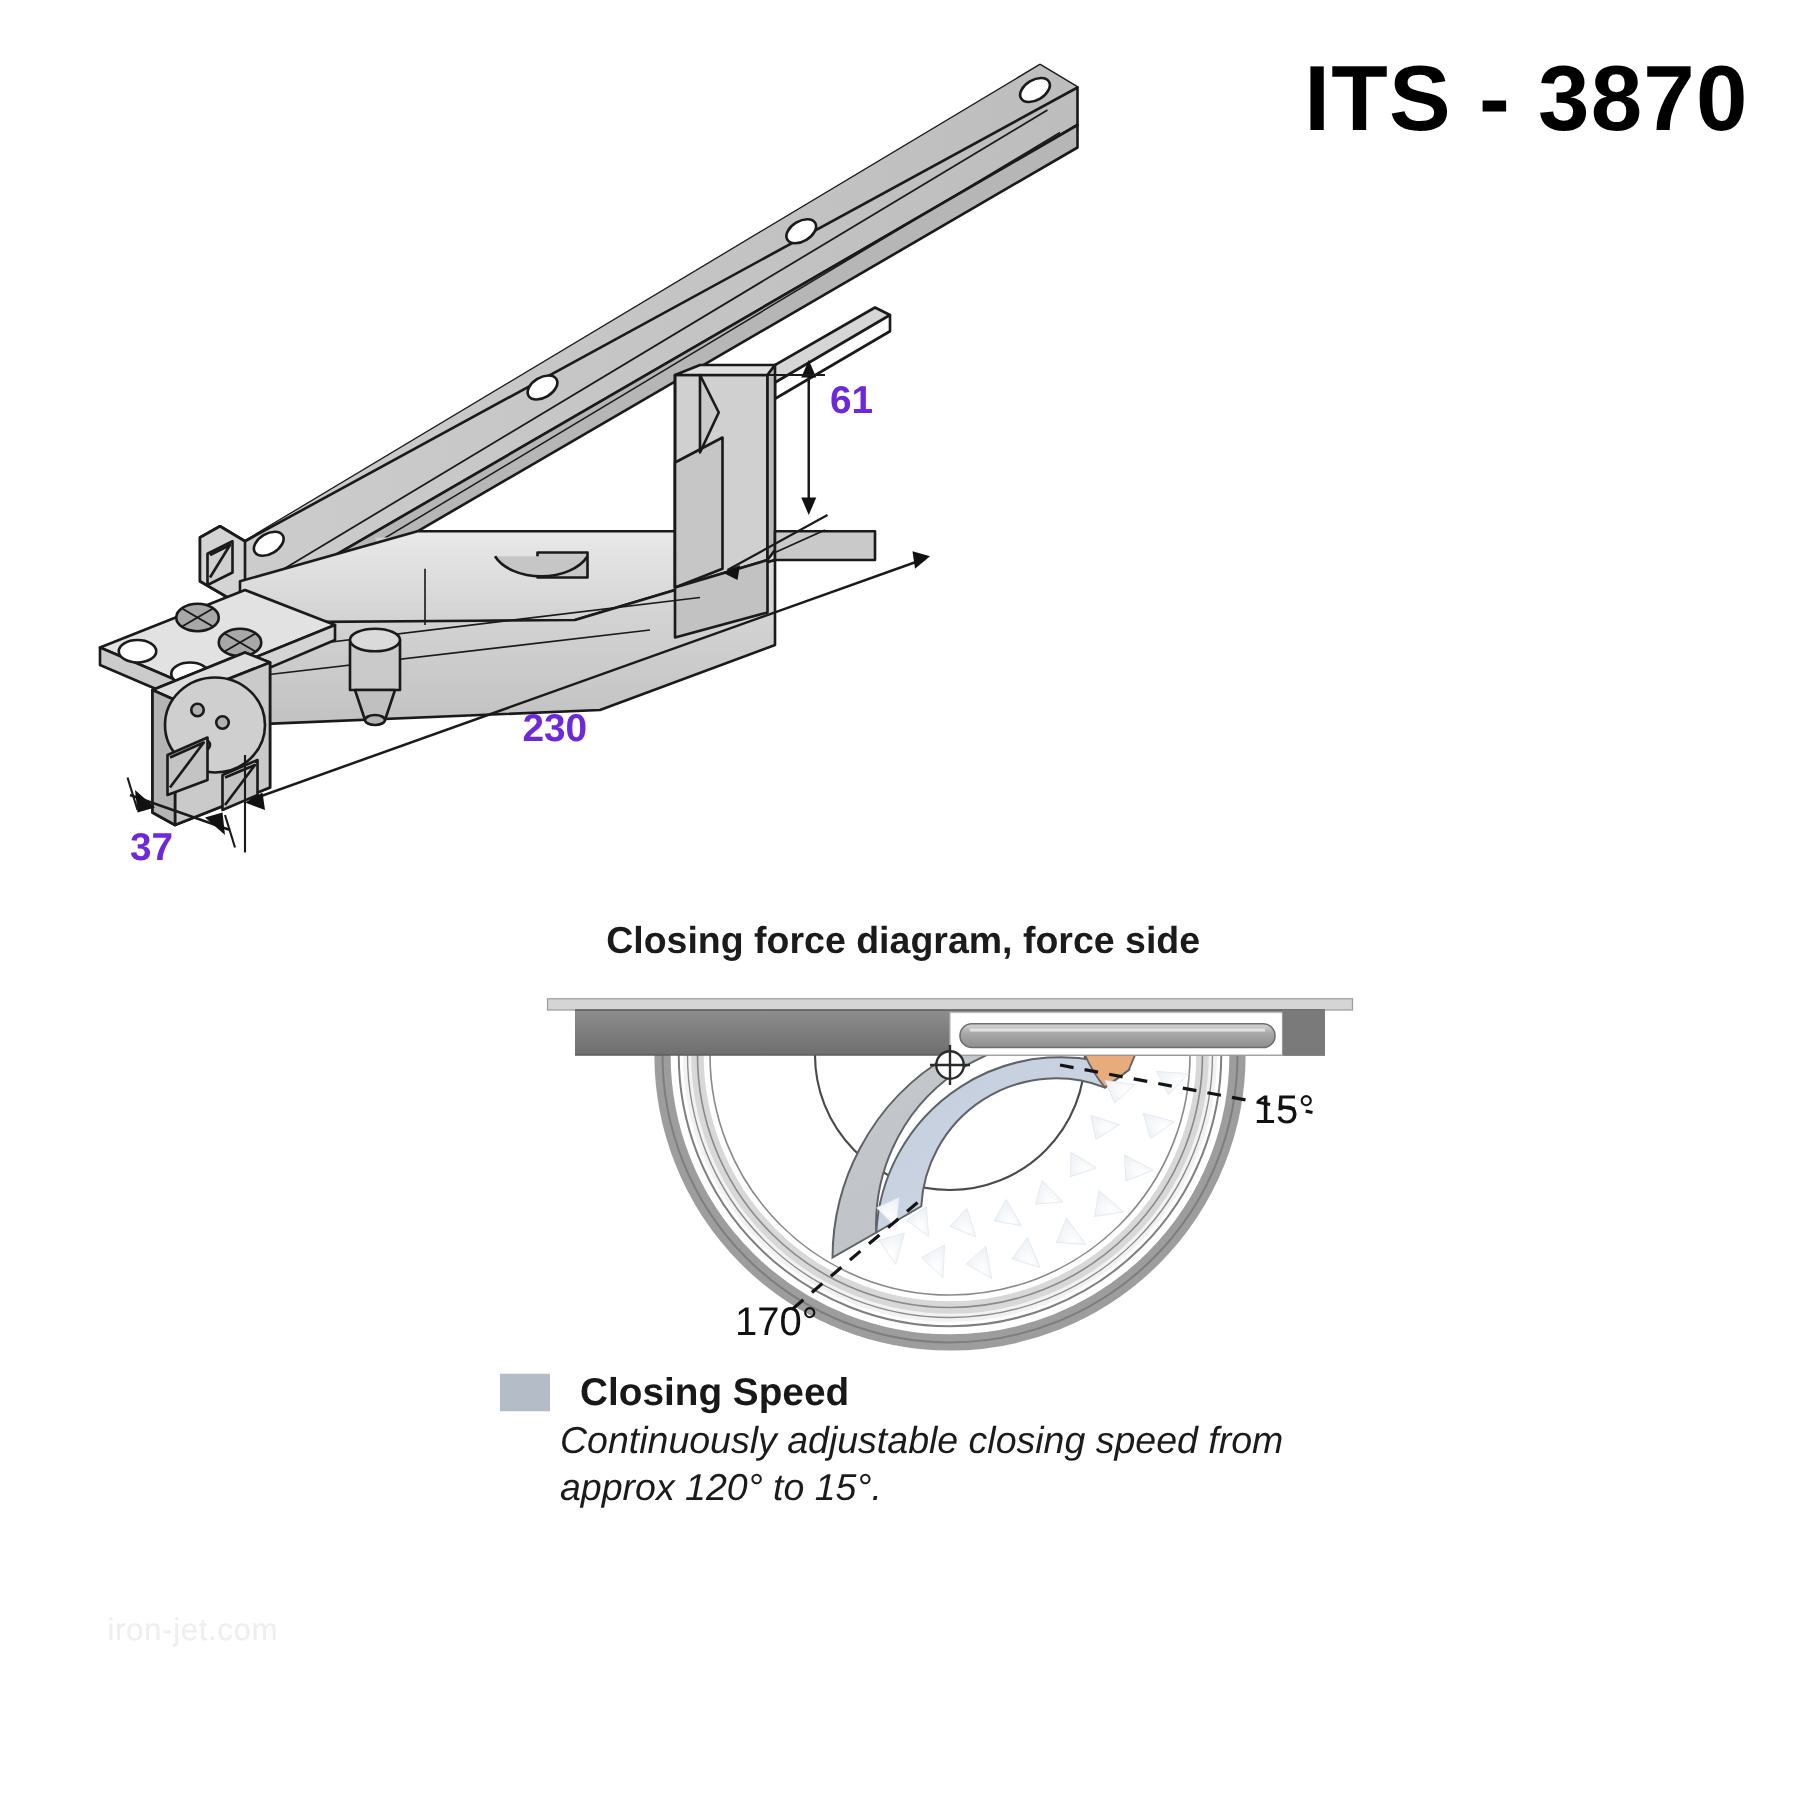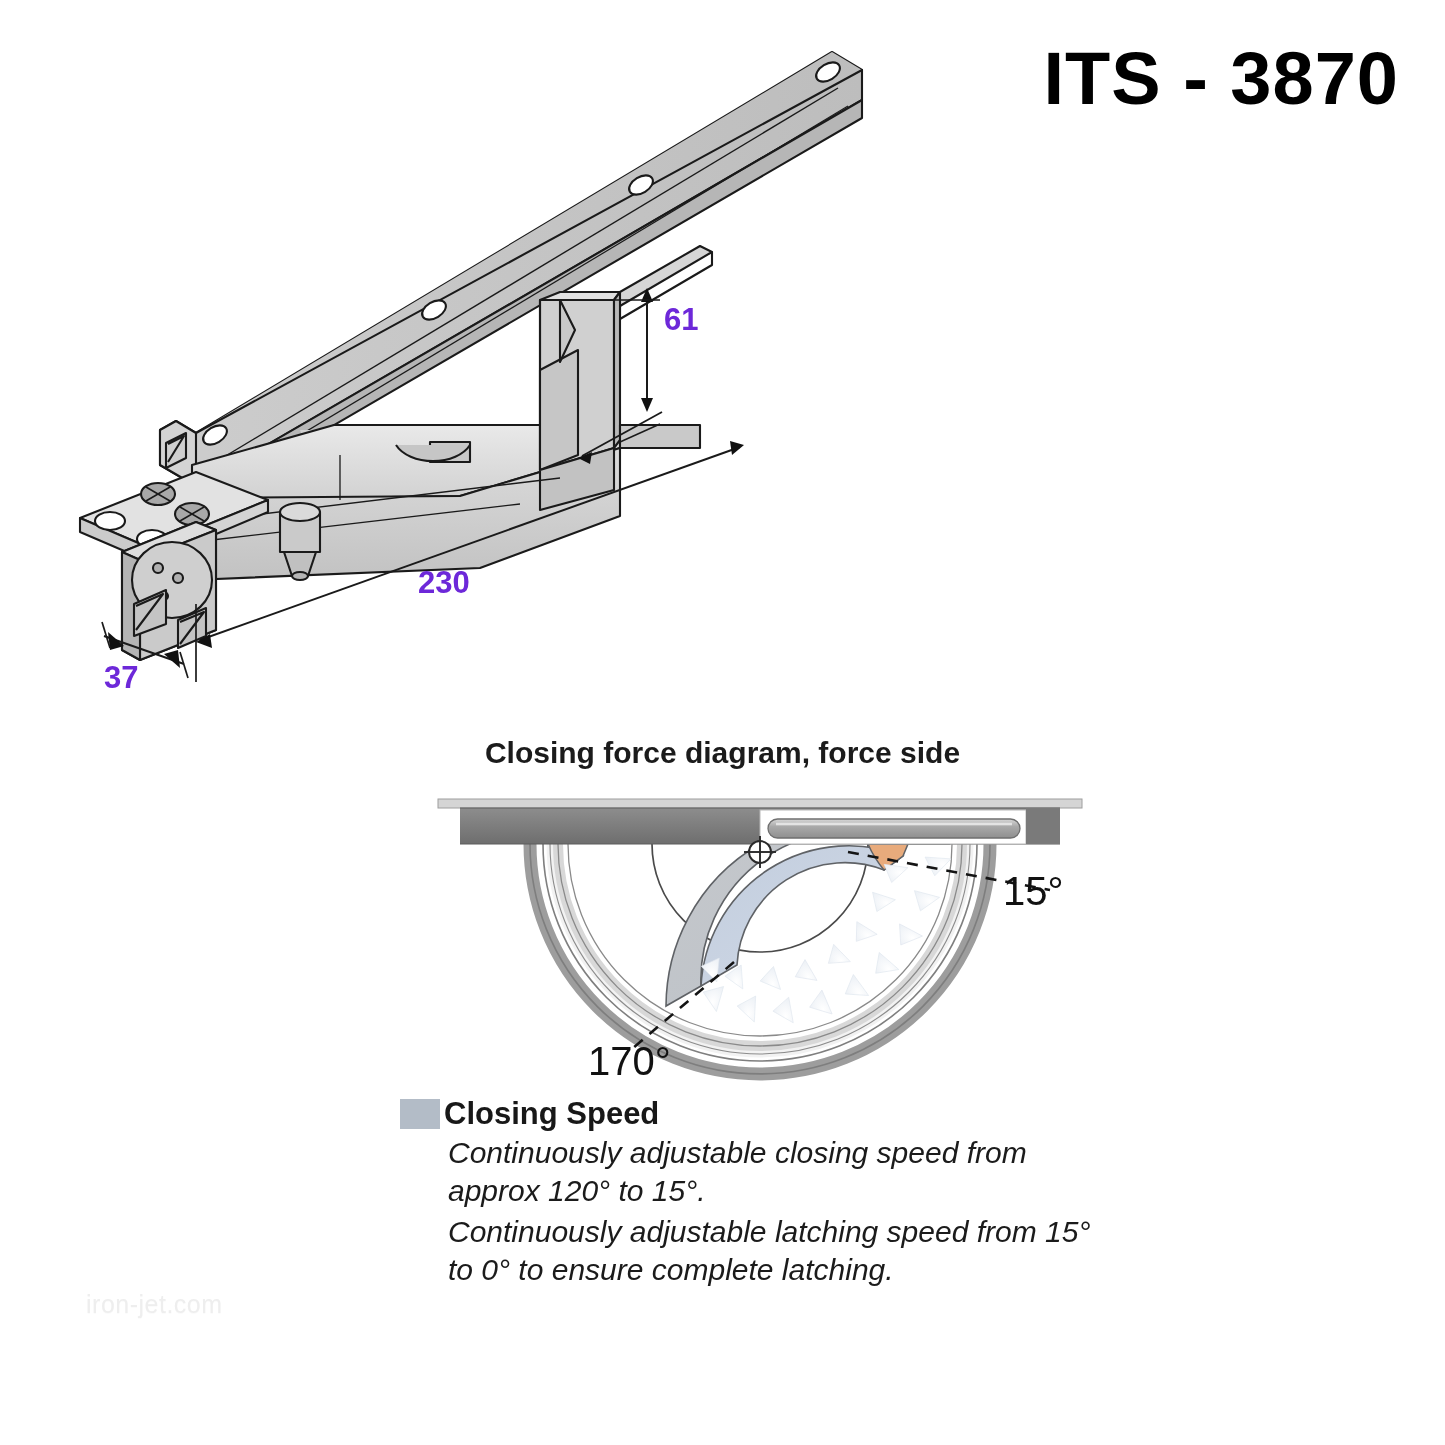--- a/index.html
+++ b/index.html
@@ -62,39 +62,39 @@
   }
   #force-diagram {
     position: absolute;
     left: 430px;
     top: 786px;
     width: 660px;
     height: 320px;
   }
   .angle-label {
     position: absolute;
-    font-size: 40px;
+    font-size: 32px;
     color: #111;
     white-space: nowrap;
   }
   #angle-15  { left: 1003px; top: 869px; }
   #angle-120 { left: 588px;  top: 1039px; }
 
   
   #legend {
     position: absolute;
     left: 400px;
     top: 1097px;
     width: 720px;
   }
   .legend-entry { margin-bottom: 2px; }
   .legend-head {
     display: flex;
     align-items: center;
-    gap: 4px;
+    gap: 24px;
   }
   .legend-swatch {
     width: 40px;
     height: 30px;
     flex: 0 0 auto;
   }
   .sw-closing  { background: #b3bcc7; }
   .sw-latching { background: #f5bf8d; }
   .legend-title {
     font-size: 31px;
@@ -397,18 +397,17 @@
 
   <div class="legend-entry">
     <div class="legend-head">
       <span class="legend-swatch sw-closing"></span>
       <span class="legend-title">Closing Speed</span>
     </div>
     <div class="legend-desc">Continuously adjustable closing speed from approx 120° to 15°.</div>
   </div>
 
   <div class="legend-entry">
-    <div class="legend-desc">Continuously adjustable latching speed from 15° to 0° to ensure complete latching.</div>
   </div>
 
 </div>
 
 <div id="watermark">iron-jet.com</div>
 
 </body></html>

